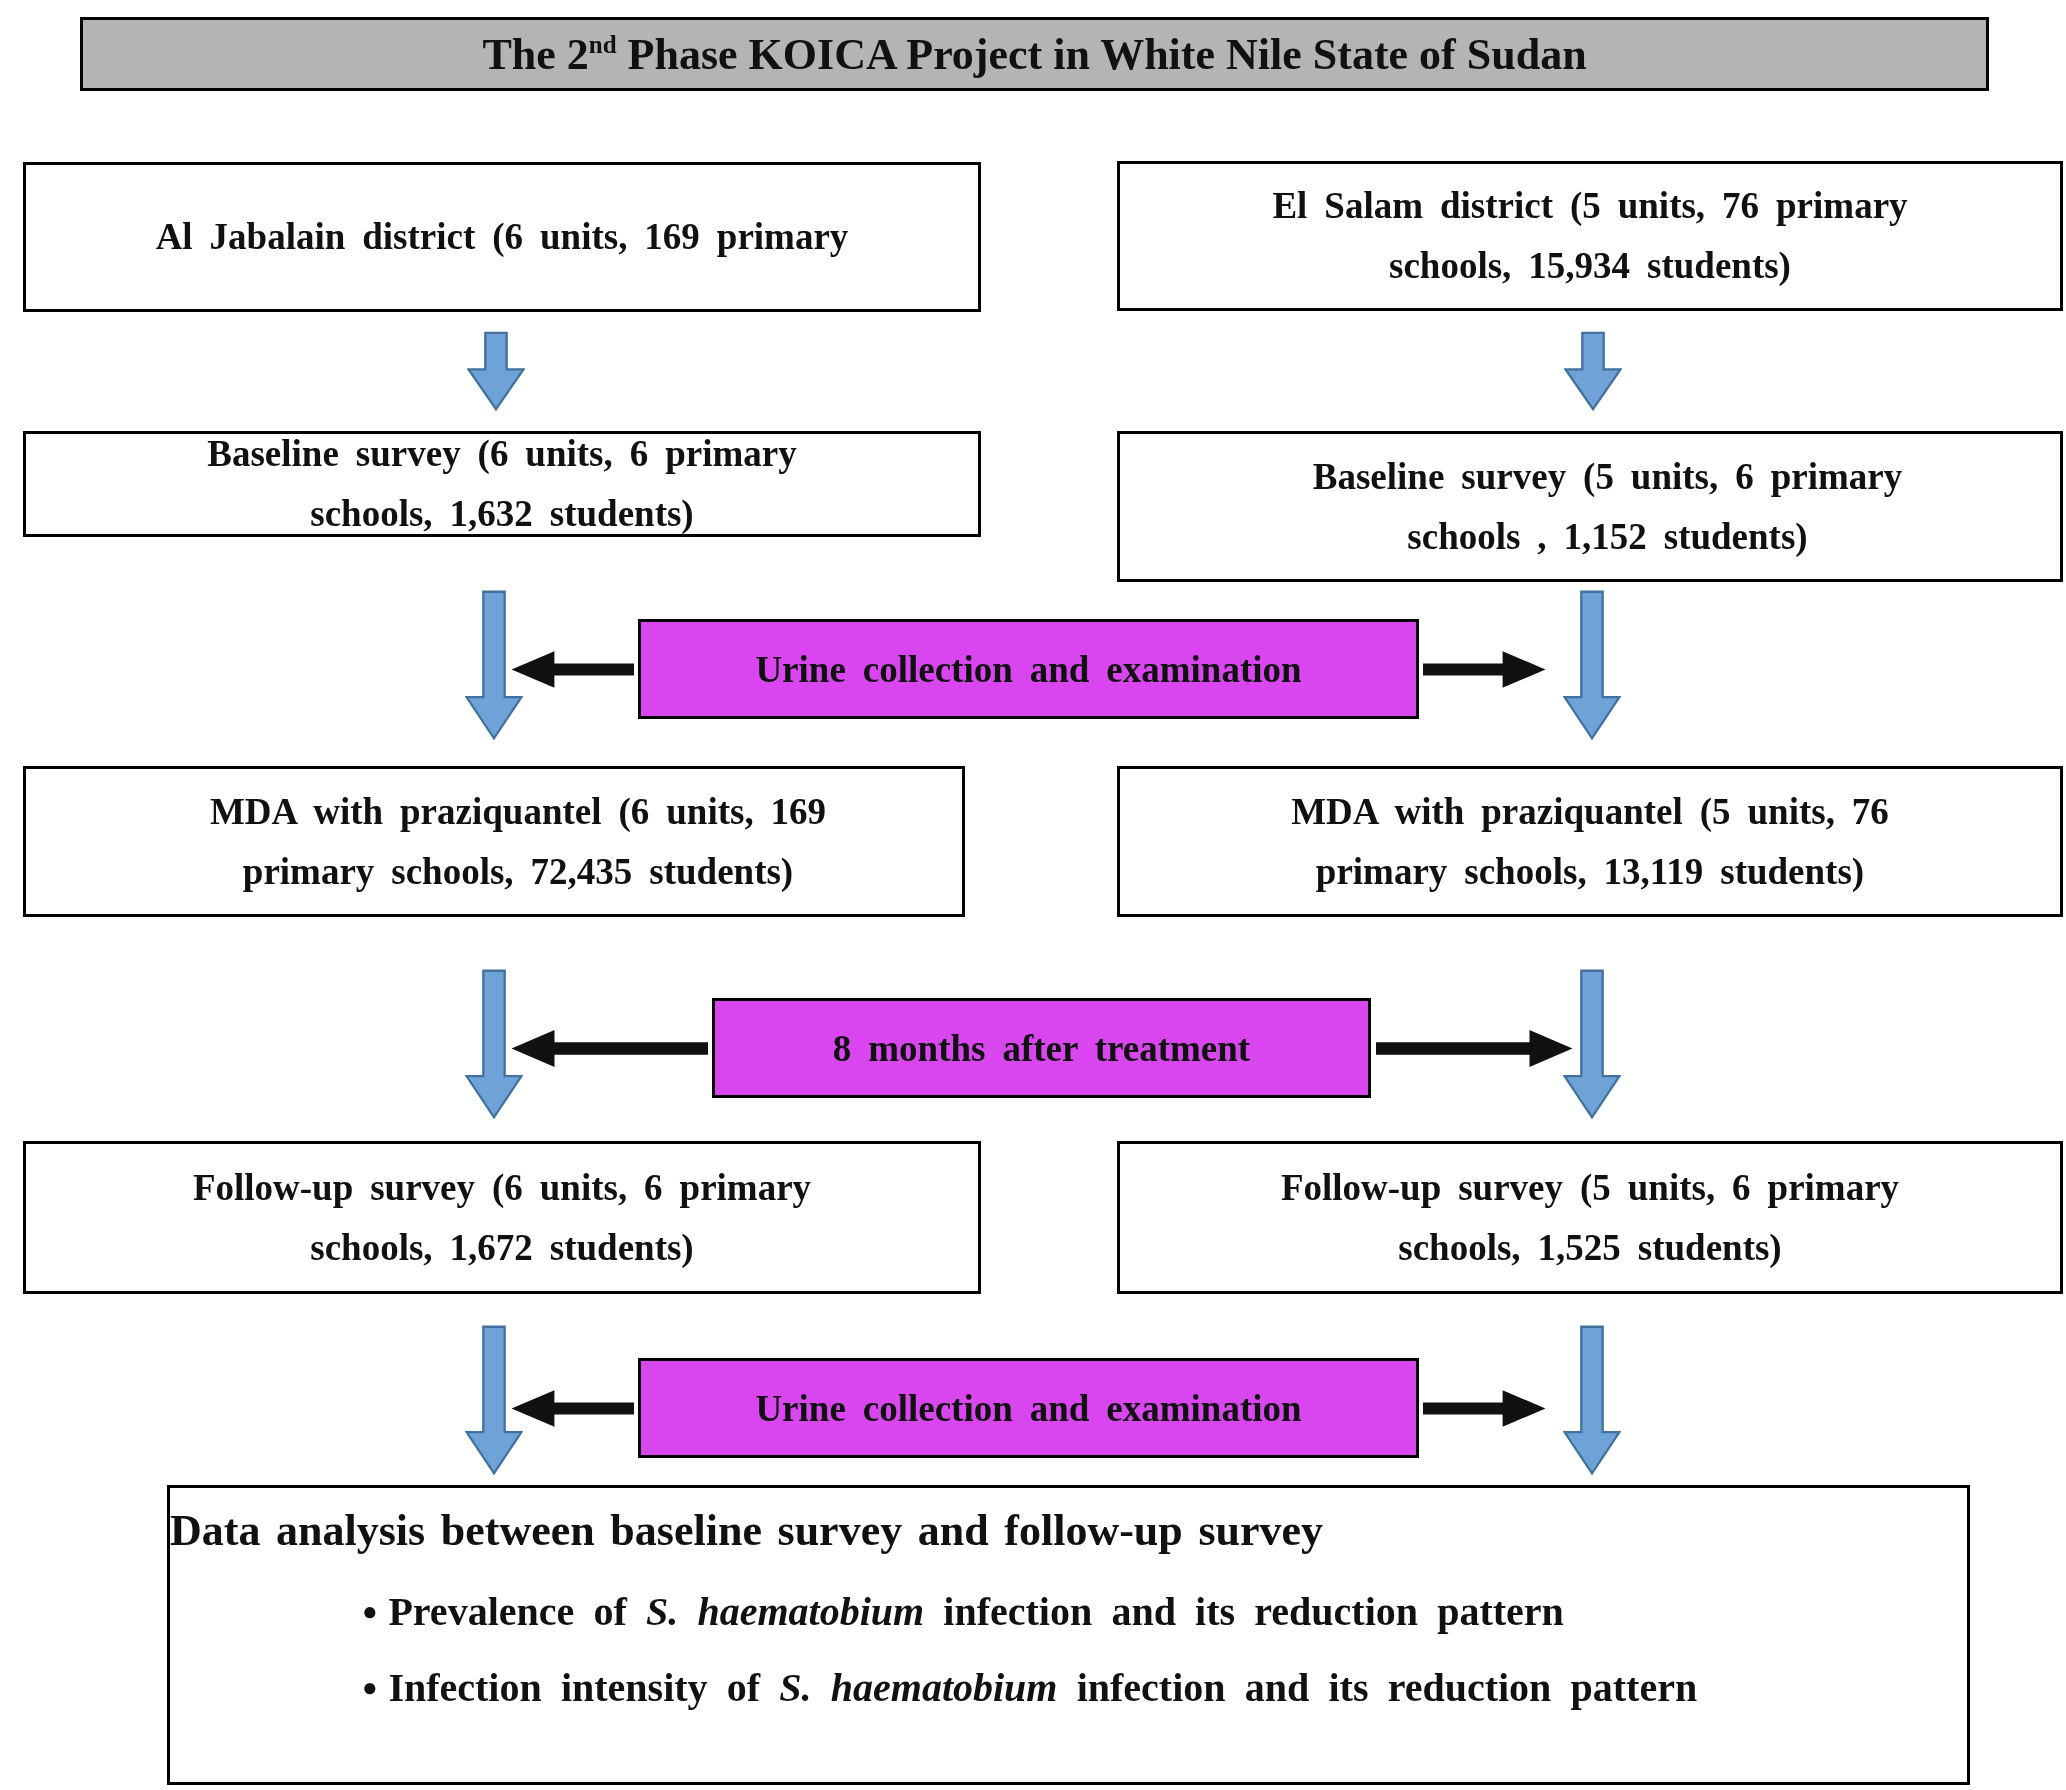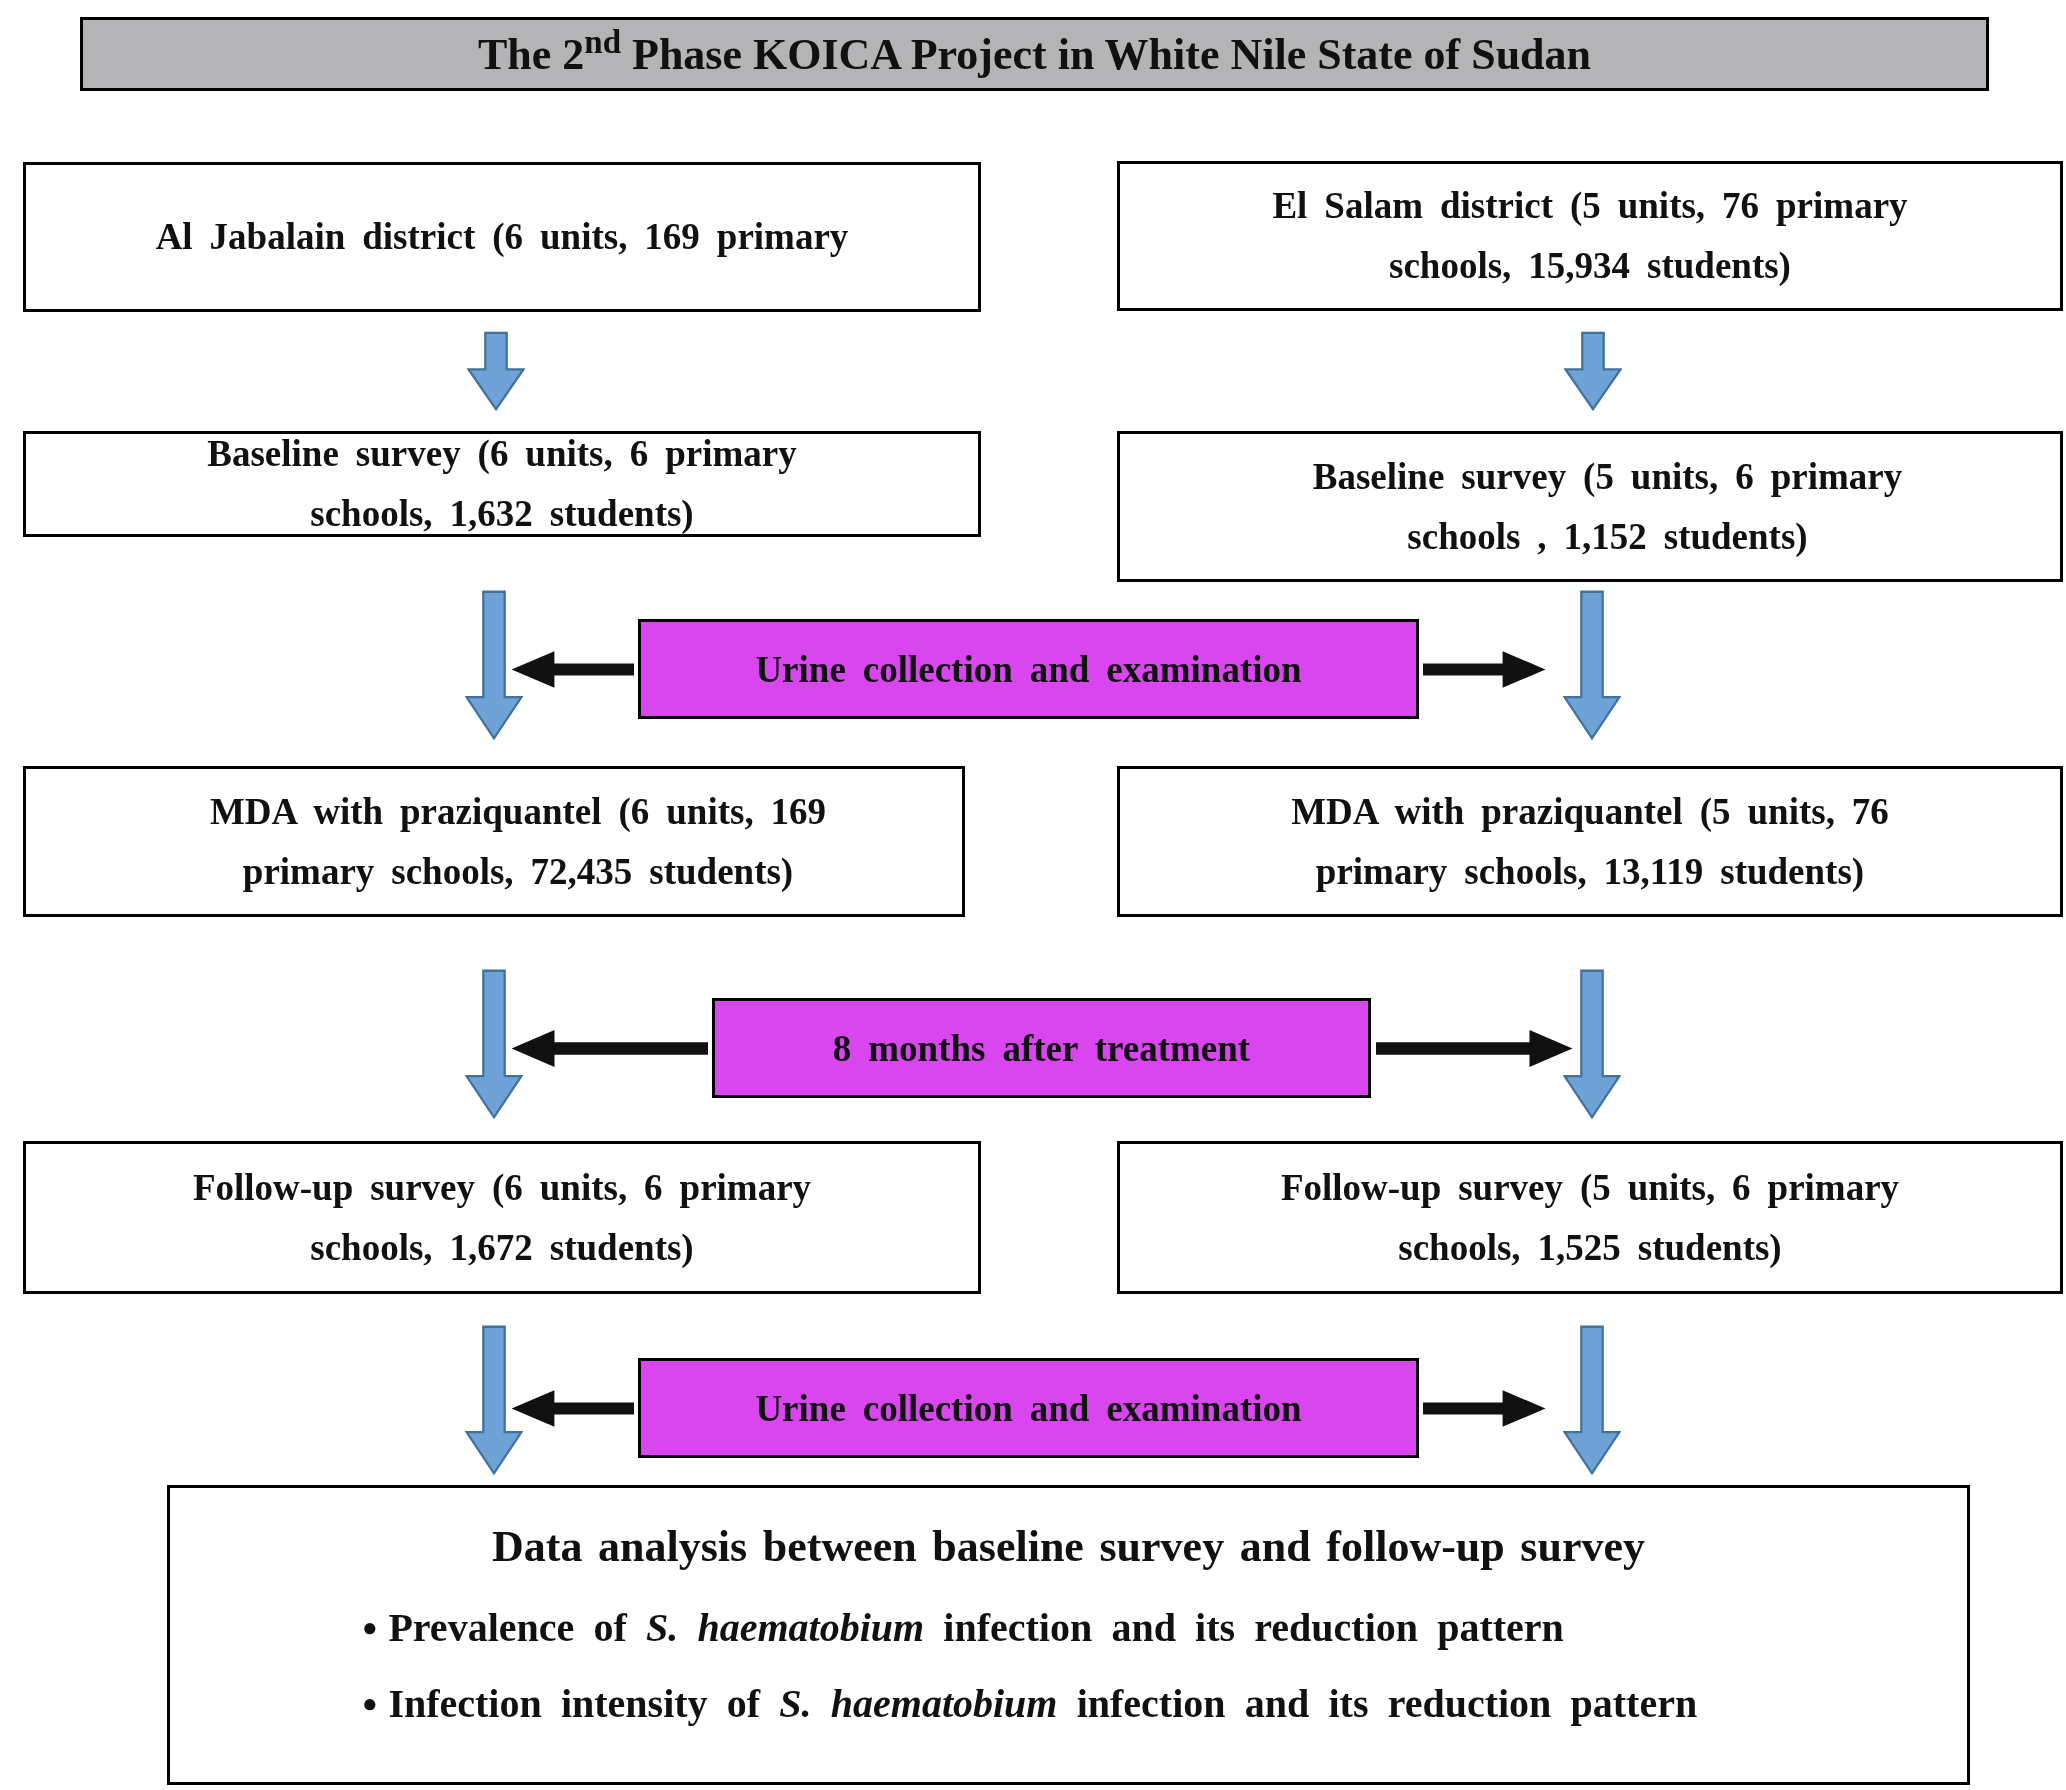--- a/index.html
+++ b/index.html
@@ -27,41 +27,40 @@
   }
   .titlebar{
     position:absolute;
     left:80px;top:17px;width:1909px;height:74px;
     background:#b4b4b7;
     border:3.1px solid #000000;
     display:flex;align-items:center;justify-content:center;
     font-weight:bold;font-size:44px;
     box-sizing:border-box;
   }
-  .titlebar sup{font-size:33px;vertical-align:super;line-height:0;}
+  .titlebar sup{font-size:25px;vertical-align:super;line-height:0;}
   .greenbox{
     position:absolute;
     background:#d946ef;
     border:3.1px solid #000000;
     display:flex;align-items:center;justify-content:center;
     font-weight:bold;font-size:37px;
     word-spacing:7.7px;
     box-sizing:border-box;
   }
   .arrow{position:absolute;line-height:0;}
   .analysis{
     position:absolute;
     left:167px;top:1485px;width:1803px;height:300px;
     background:#ffffff;
     border:3.8px solid #000000;
     box-sizing:border-box;
   }
   .analysis-title{
-    margin-top:33px;
-    text-align:center;
+    margin-top:17px;
     font-weight:bold;
     font-size:44px;
     word-spacing:4.6px;
   }
   .bullets{margin:32px 0 0 192px;}
   .bullet-line{
     display:flex;align-items:center;
     font-weight:bold;font-size:40px;
     word-spacing:9.2px;
     margin-bottom:29px;

